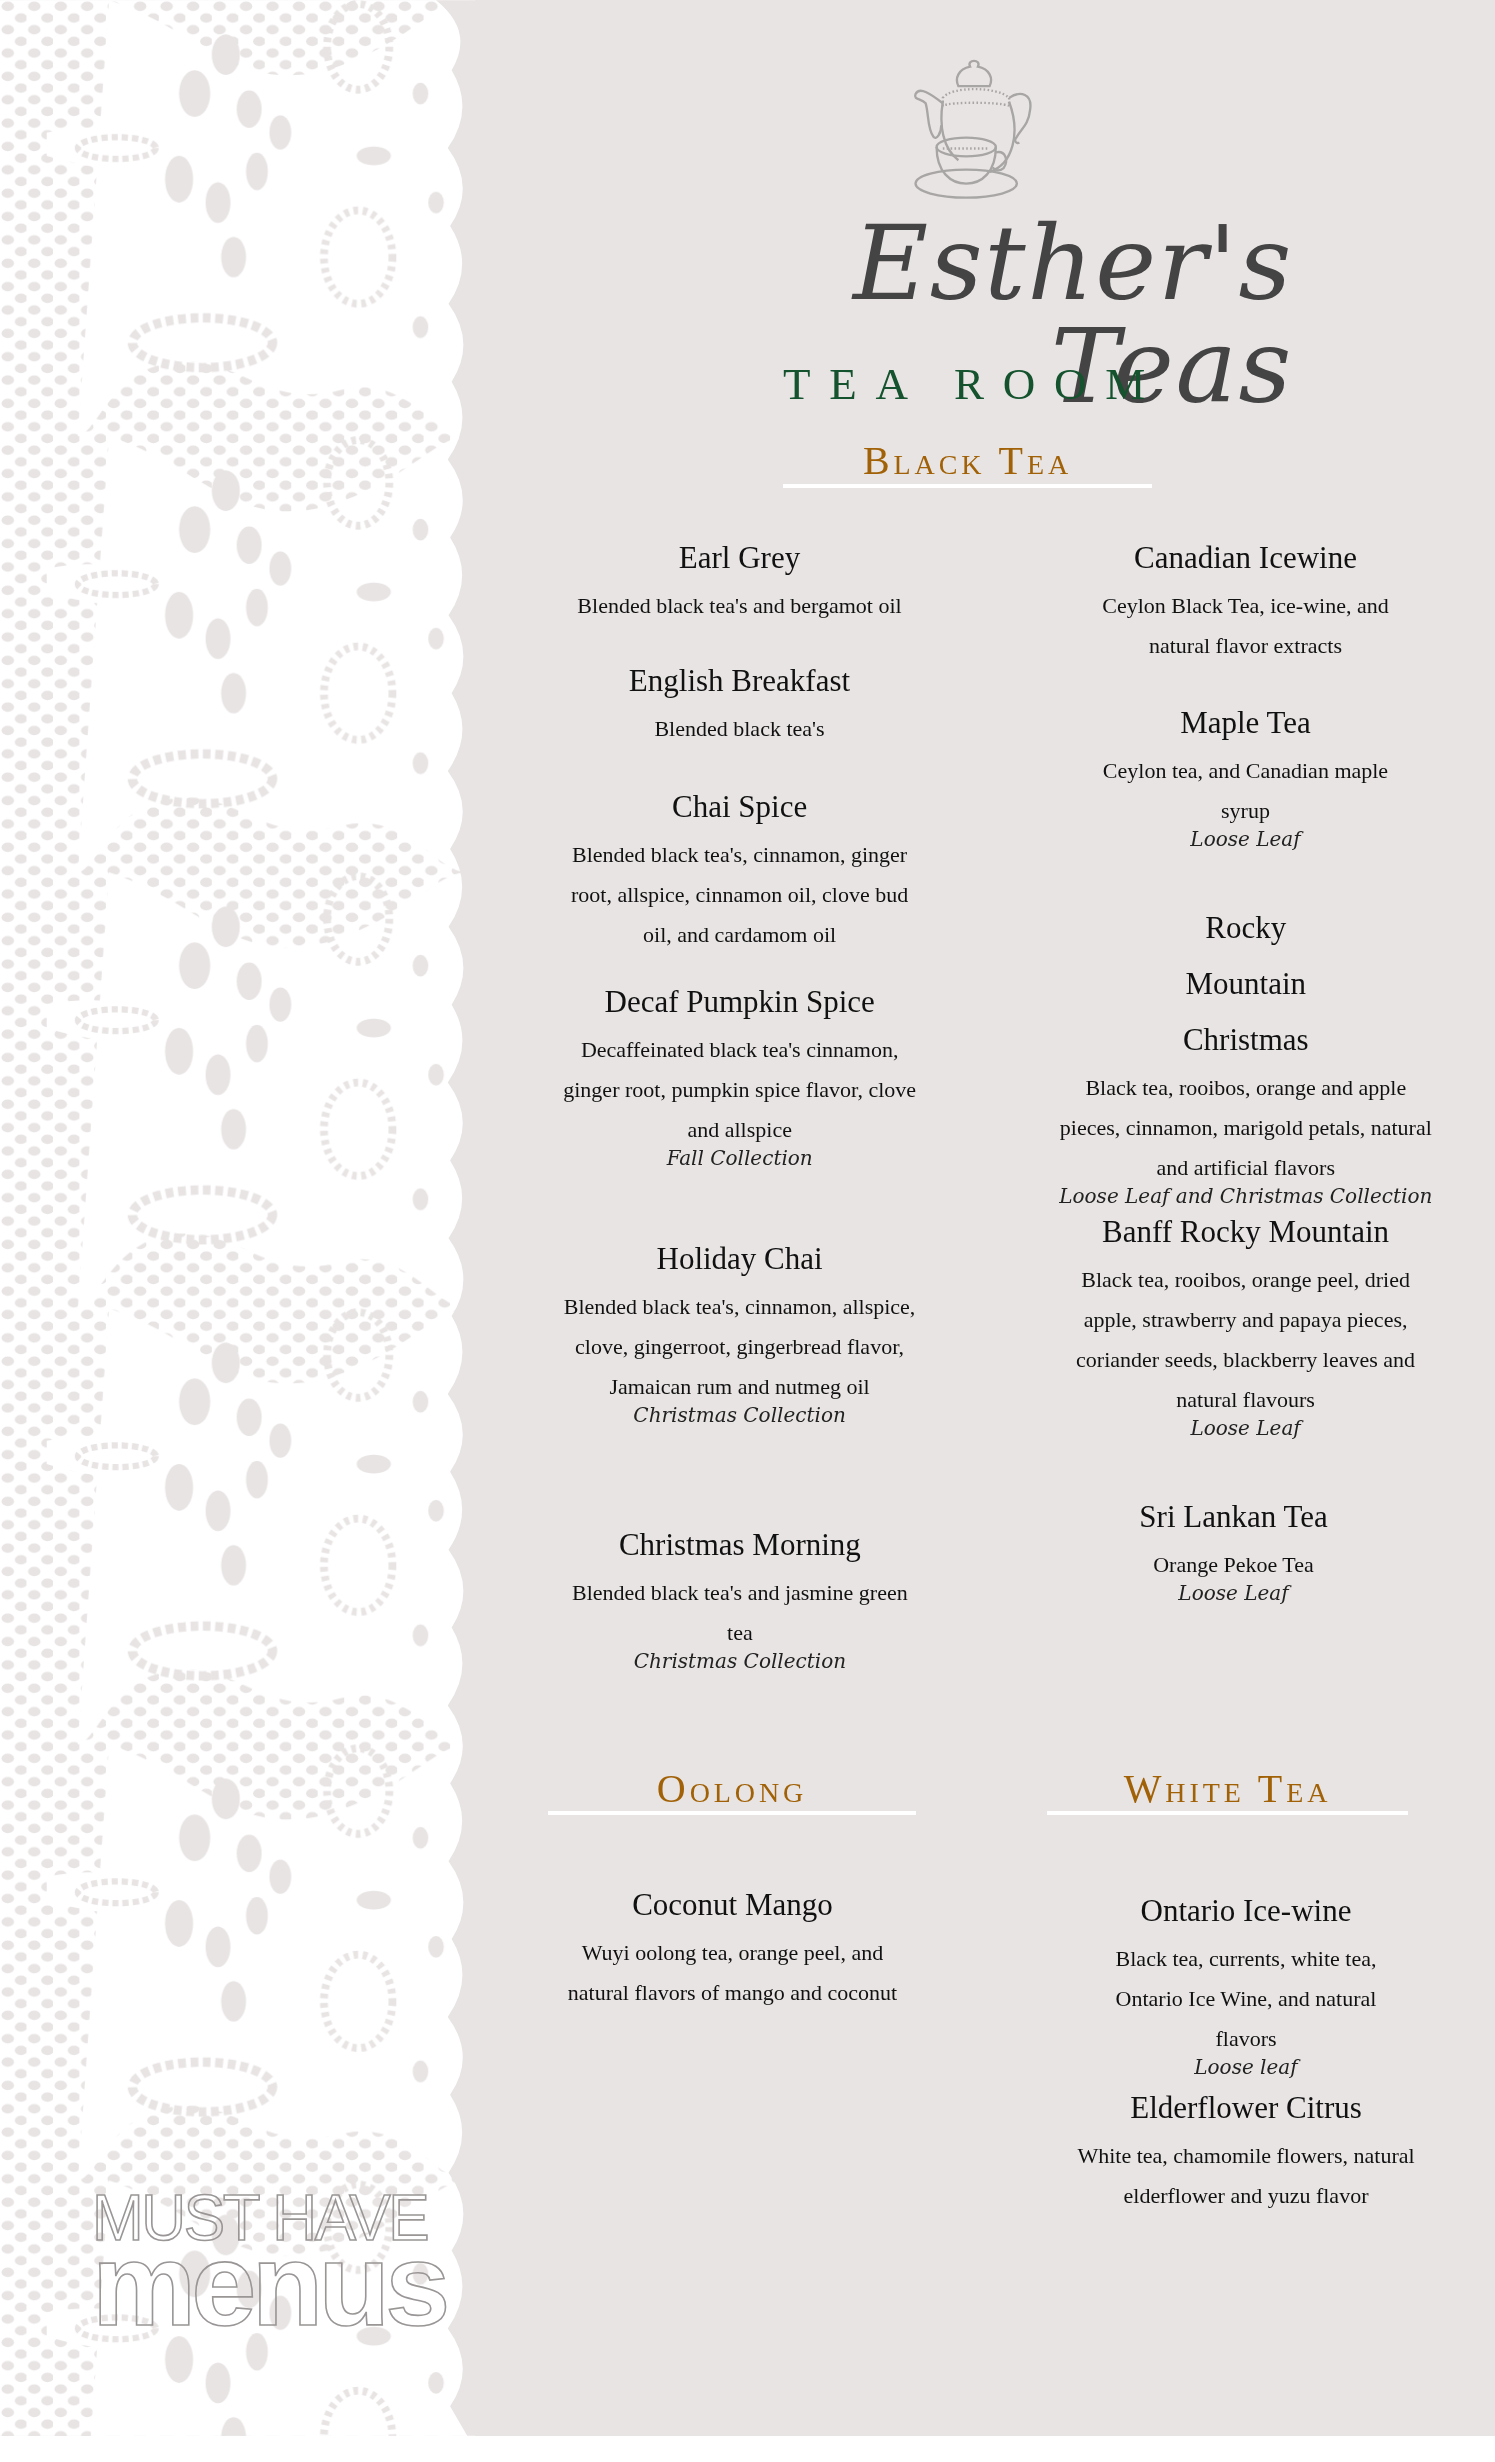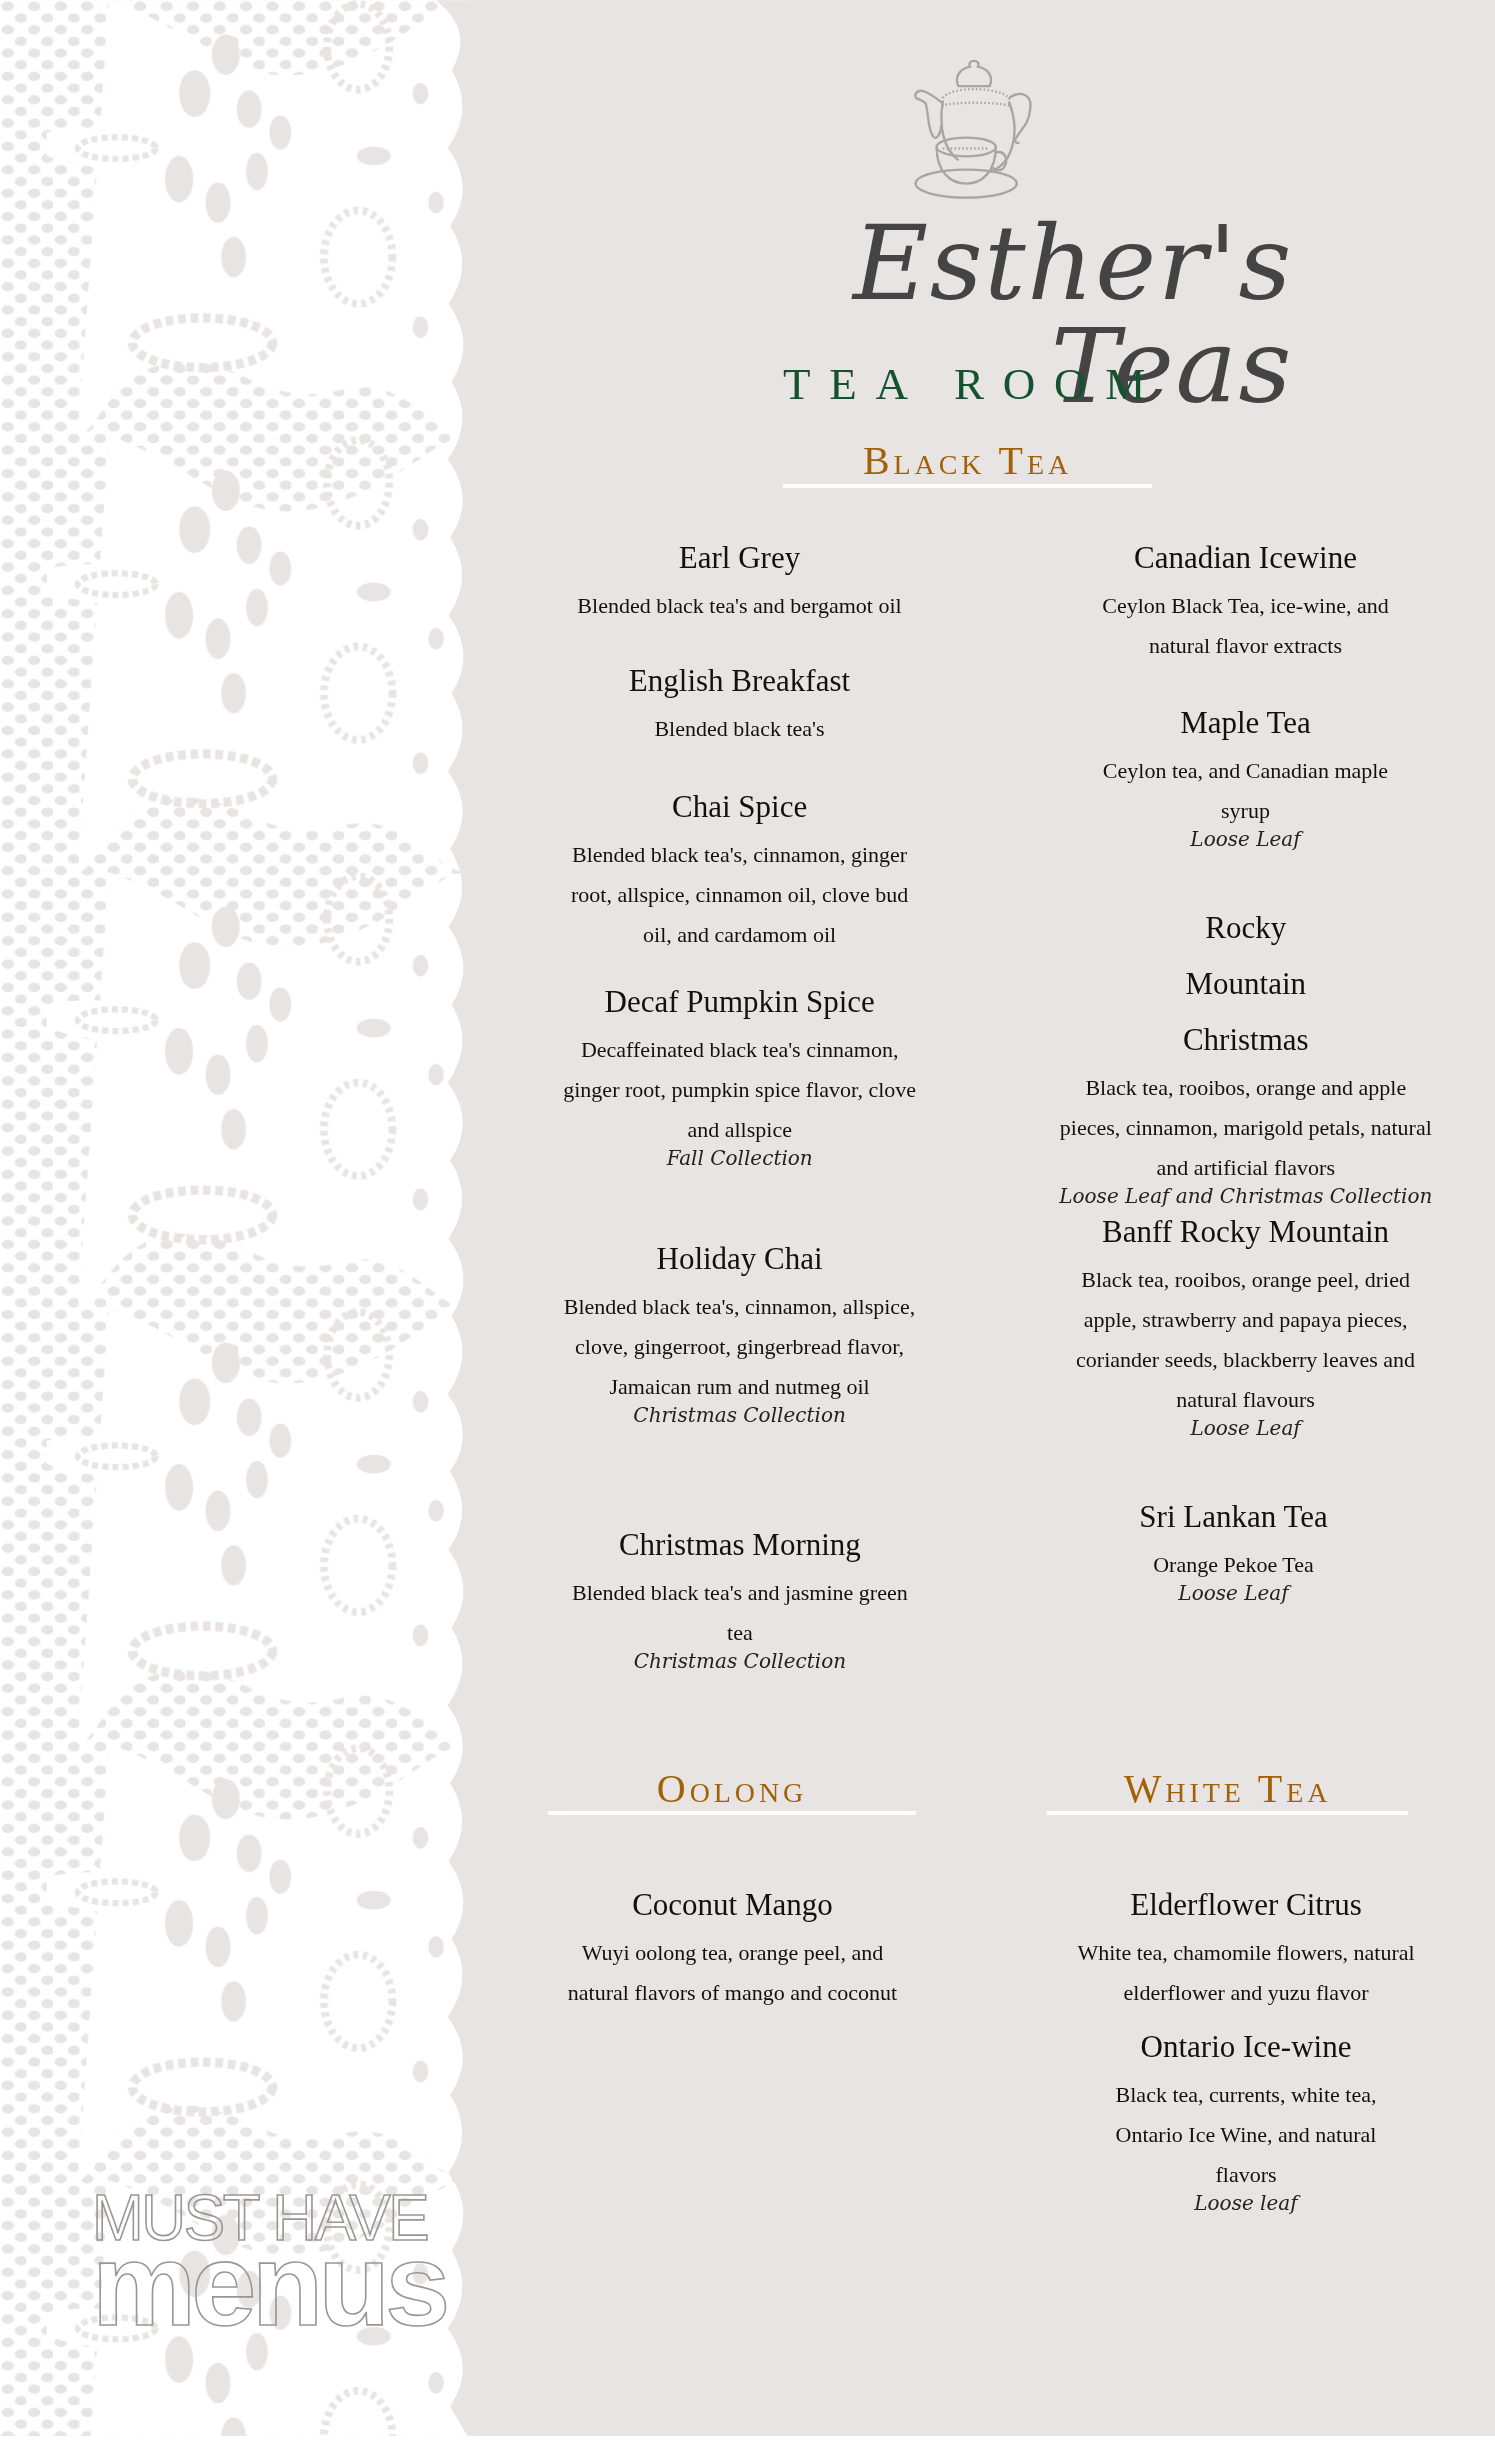--- a/index.html
+++ b/index.html
@@ -194,25 +194,25 @@
   <div class="col" style="left:561px; top:1877px; width:343px;">
     <div class="item">
       <h3>Coconut Mango</h3>
       <p>Wuyi oolong tea, orange peel, and natural flavors of mango and coconut</p>
     </div>
   </div>
 
   <div class="section-title" style="left:1047px; top:1769px; width:361px;">White Tea</div>
   <div class="rule" style="left:1047px; top:1811px; width:361px;"></div>
   <div class="col" style="left:1067px; top:1877px; width:358px;">
-    <div class="item">
-      <h3>Elderflower Citrus</h3>
-      <p>White tea, chamomile flowers, natural elderflower and yuzu flavor</p>
-    </div>
     <div class="item" style="margin-top:6.2px; padding:0 23.4px;">
       <h3>Ontario Ice-wine</h3>
       <p>Black tea, currents, white tea, Ontario Ice Wine, and natural flavors</p>
       <div class="note">Loose leaf</div>
     </div>
+    <div class="item">
+      <h3>Elderflower Citrus</h3>
+      <p>White tea, chamomile flowers, natural elderflower and yuzu flavor</p>
+    </div>
   </div>
 
 </div>
 
 
 </body></html>

